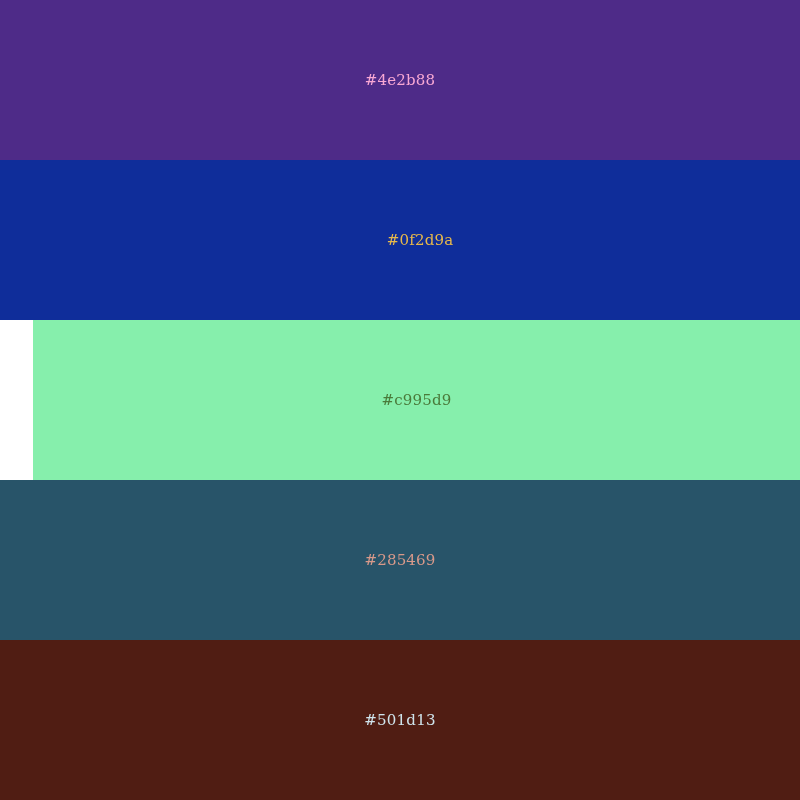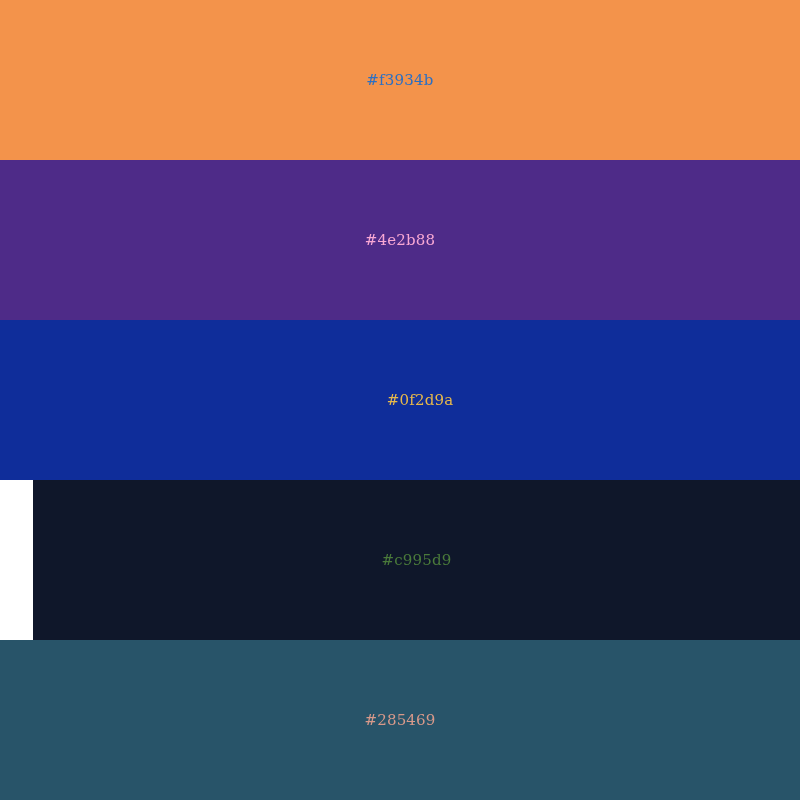--- a/index.html
+++ b/index.html
@@ -36,34 +36,34 @@
     line-height: 1;
     white-space: nowrap;
     user-select: none;
   }
 </style>
 </head>
 <body style="background: rgb(255, 255, 255);">
 
 <div id="swatch-stack">
 
-  <div class="swatch-band" style="background-color: rgb(243, 147, 75);">
-    <span class="swatch-label" style="color: rgb(42, 111, 196);">#f3934b</span>
-  </div>
 
   <div class="swatch-band" style="background-color: rgb(78, 43, 136);">
     <span class="swatch-label" style="color: #f9a8d4;">#4e2b88</span>
   </div>
 
   <div class="swatch-band" style="background-color: rgb(15, 45, 154); padding-left: 40px;">
     <span class="swatch-label" style="color: rgb(232, 185, 74);">#0f2d9a</span>
   </div>
 
-  <div class="swatch-band" style="background-color: #0f172a; margin-left: 33px;">
+  <div class="swatch-band" style="background-color: #86efac; margin-left: 33px;">
     <span class="swatch-label" style="color: rgb(74, 122, 58);">#c995d9</span>
   </div>
 
   <div class="swatch-band" style="background-color: rgb(40, 84, 105);">
     <span class="swatch-label" style="color: rgb(216, 153, 138);">#285469</span>
   </div>
 
+  <div class="swatch-band" style="background-color: rgb(80, 29, 19);">
+    <span class="swatch-label" style="color: rgb(207, 228, 236);">#501d13</span>
+  </div>
 
 </div>
 
 </body></html>

